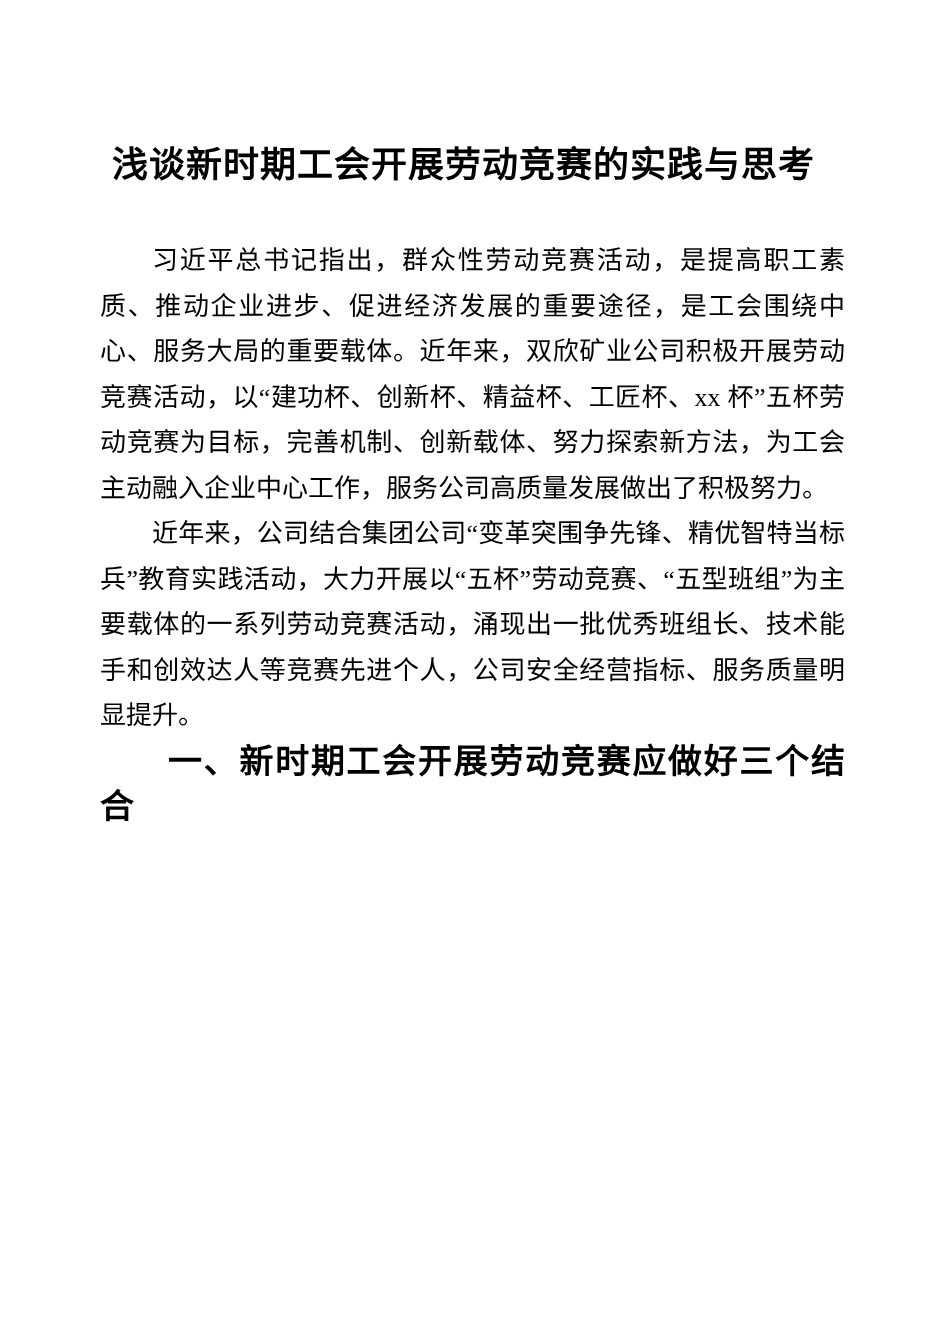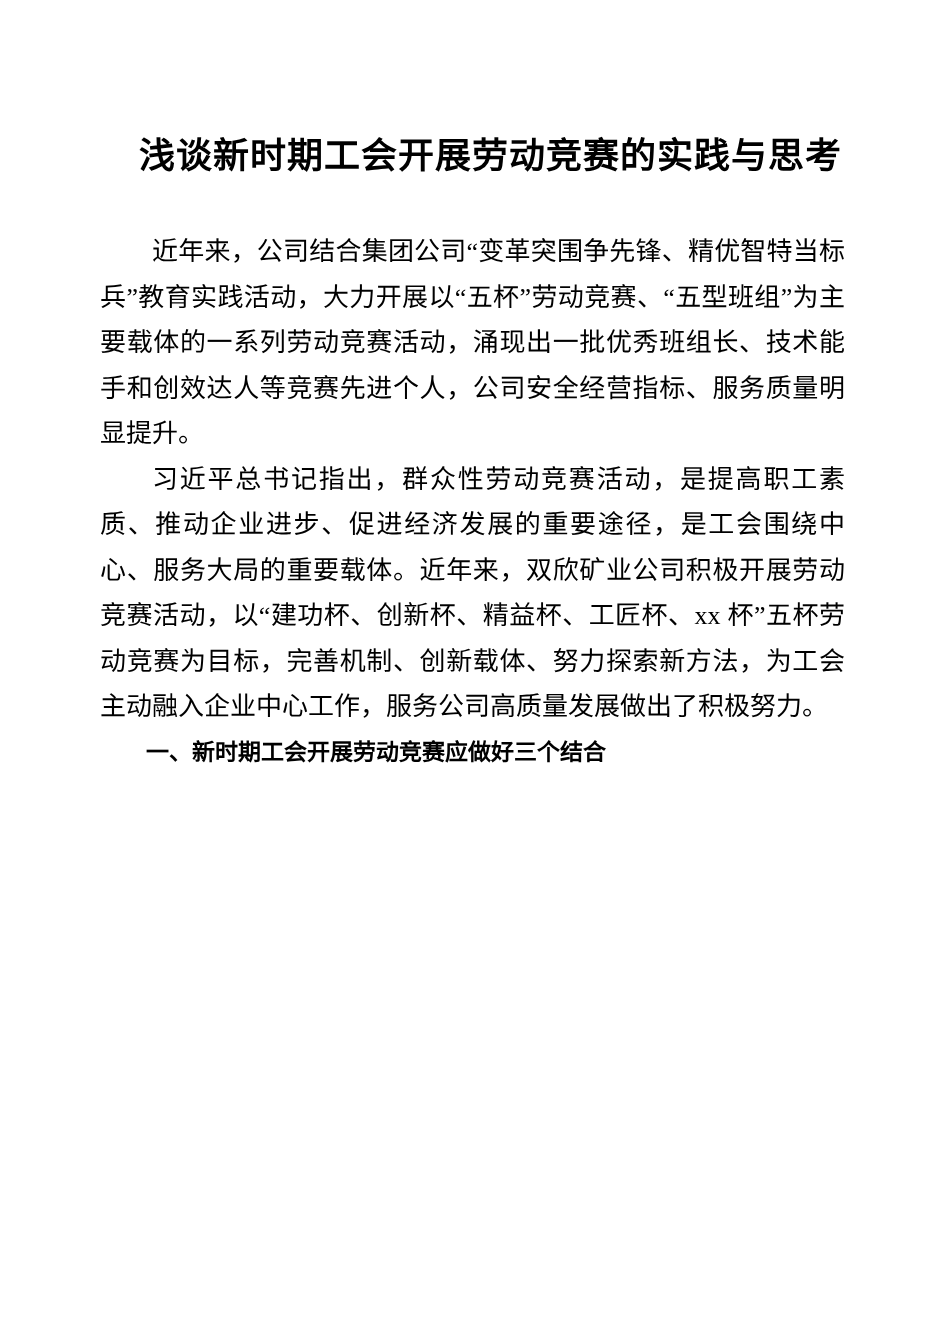--- a/index.html
+++ b/index.html
@@ -15,22 +15,22 @@
     overflow: hidden;
   }
   .page {
     box-sizing: border-box;
     width: 950px;
     height: 1344px;
     padding: 130px 105px 0 100px;
     background: #ffffff;
   }
   .doc-title {
-    margin: 3px;
-    text-align: right;
+    margin: 12px;
+    text-align: left;
     font-size: 36px;
     line-height: 46px;
     font-weight: bold;
     font-family: "Liberation Serif", "DejaVu Serif", serif;
     letter-spacing: 1px;
   }
   .doc-body {
     margin-top: 50px;
     font-size: 26px;
     line-height: 45.5px;
@@ -40,27 +40,27 @@
     margin: 0;
     text-indent: 2em;
   }
   p.body-para {
     font-weight: normal;
     font-family: "Liberation Serif", "DejaVu Serif", serif;
   }
   p.heading-para {
     font-family: "Liberation Sans", "DejaVu Sans", sans-serif;
     font-weight: bold;
-    font-size: 23px;
+    font-size: 34px;
   }
 </style>
 </head>
 <body>
 
 <div class="page">
   <h1 class="doc-title">浅谈新时期工会开展劳动竞赛的实践与思考</h1>
 
   <div class="doc-body">
+    <p class="body-para">习近平总书记指出，群众性劳动竞赛活动，是提高职工素质、推动企业进步、促进经济发展的重要途径，是工会围绕中心、服务大局的重要载体。近年来，双欣矿业公司积极开展劳动竞赛活动，以“建功杯、创新杯、精益杯、工匠杯、xx 杯”五杯劳动竞赛为目标，完善机制、创新载体、努力探索新方法，为工会主动融入企业中心工作，服务公司高质量发展做出了积极努力。</p>
     <p class="body-para">近年来，公司结合集团公司“变革突围争先锋、精优智特当标兵”教育实践活动，大力开展以“五杯”劳动竞赛、“五型班组”为主要载体的一系列劳动竞赛活动，涌现出一批优秀班组长、技术能手和创效达人等竞赛先进个人，公司安全经营指标、服务质量明显提升。</p>
-    <p class="body-para">习近平总书记指出，群众性劳动竞赛活动，是提高职工素质、推动企业进步、促进经济发展的重要途径，是工会围绕中心、服务大局的重要载体。近年来，双欣矿业公司积极开展劳动竞赛活动，以“建功杯、创新杯、精益杯、工匠杯、xx 杯”五杯劳动竞赛为目标，完善机制、创新载体、努力探索新方法，为工会主动融入企业中心工作，服务公司高质量发展做出了积极努力。</p>
     <p class="heading-para">一、新时期工会开展劳动竞赛应做好三个结合</p>
   </div>
 </div>
 
 </body></html>

